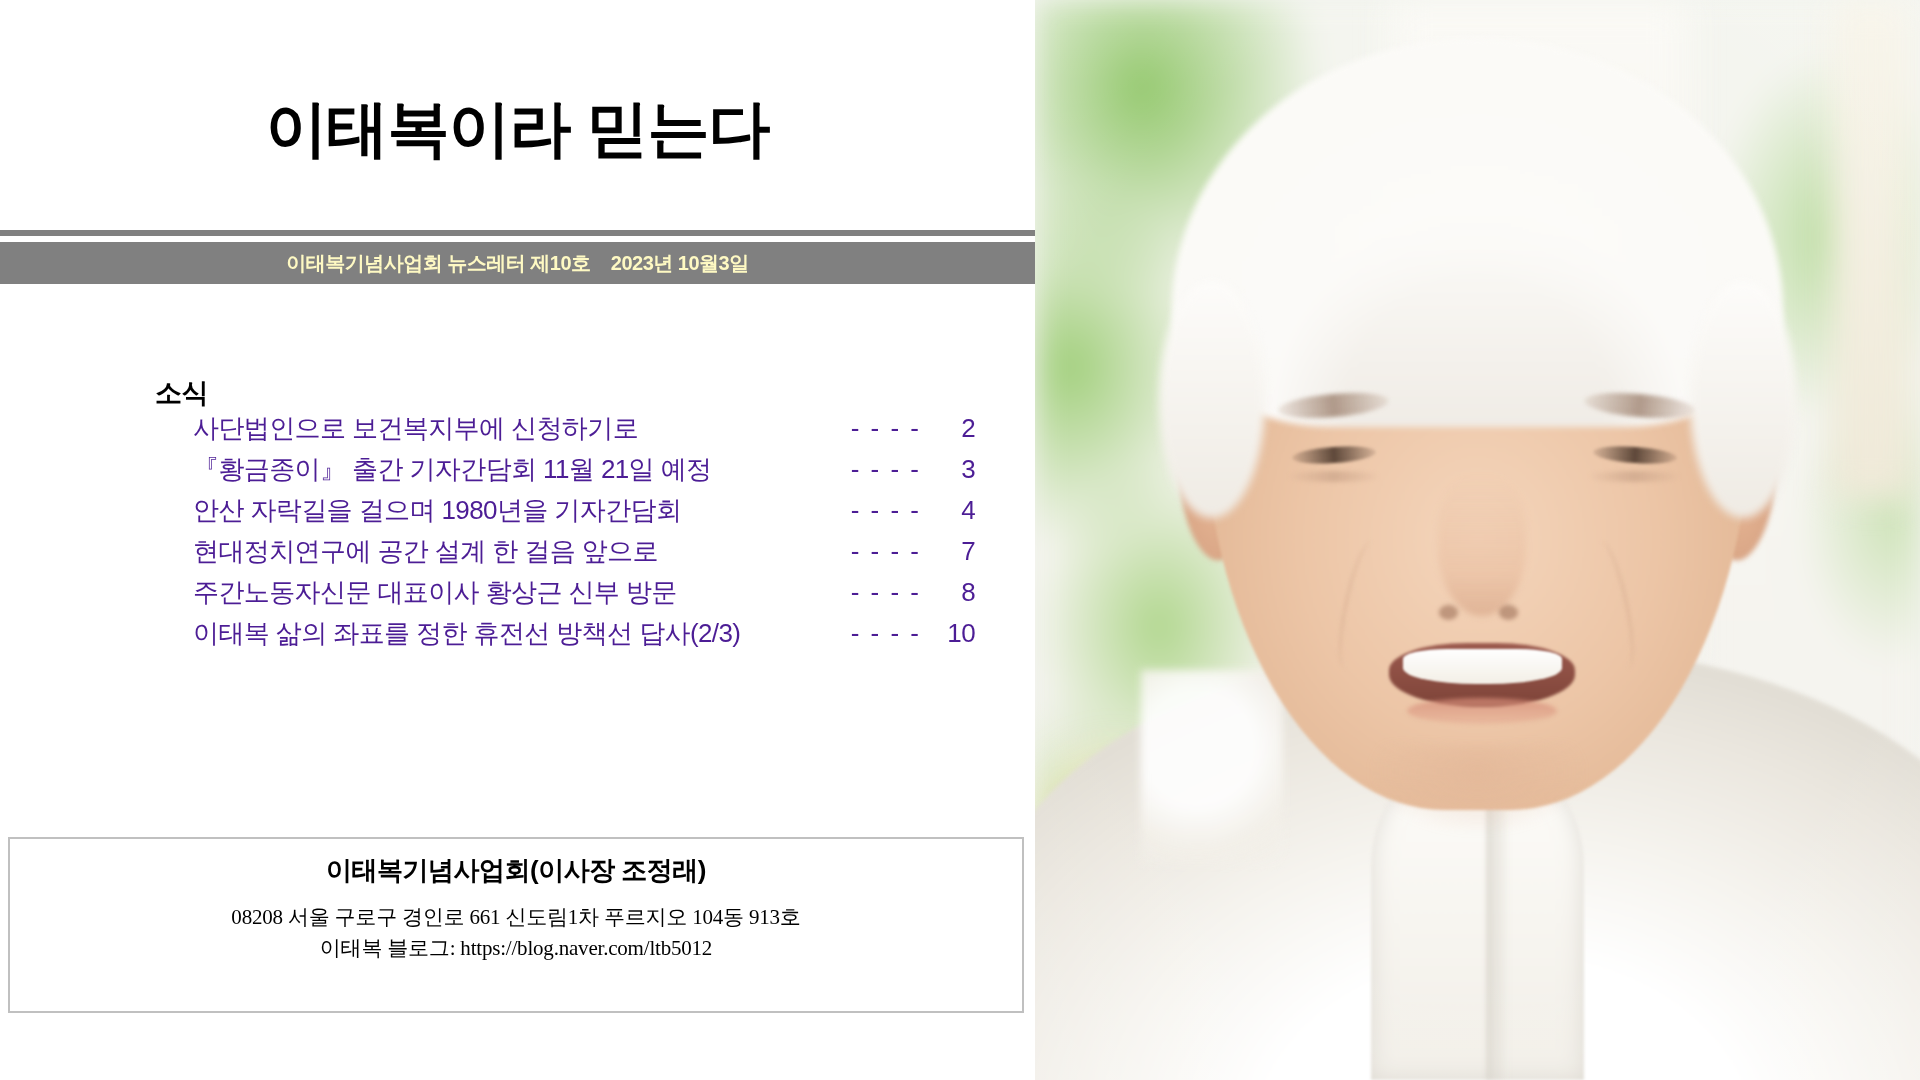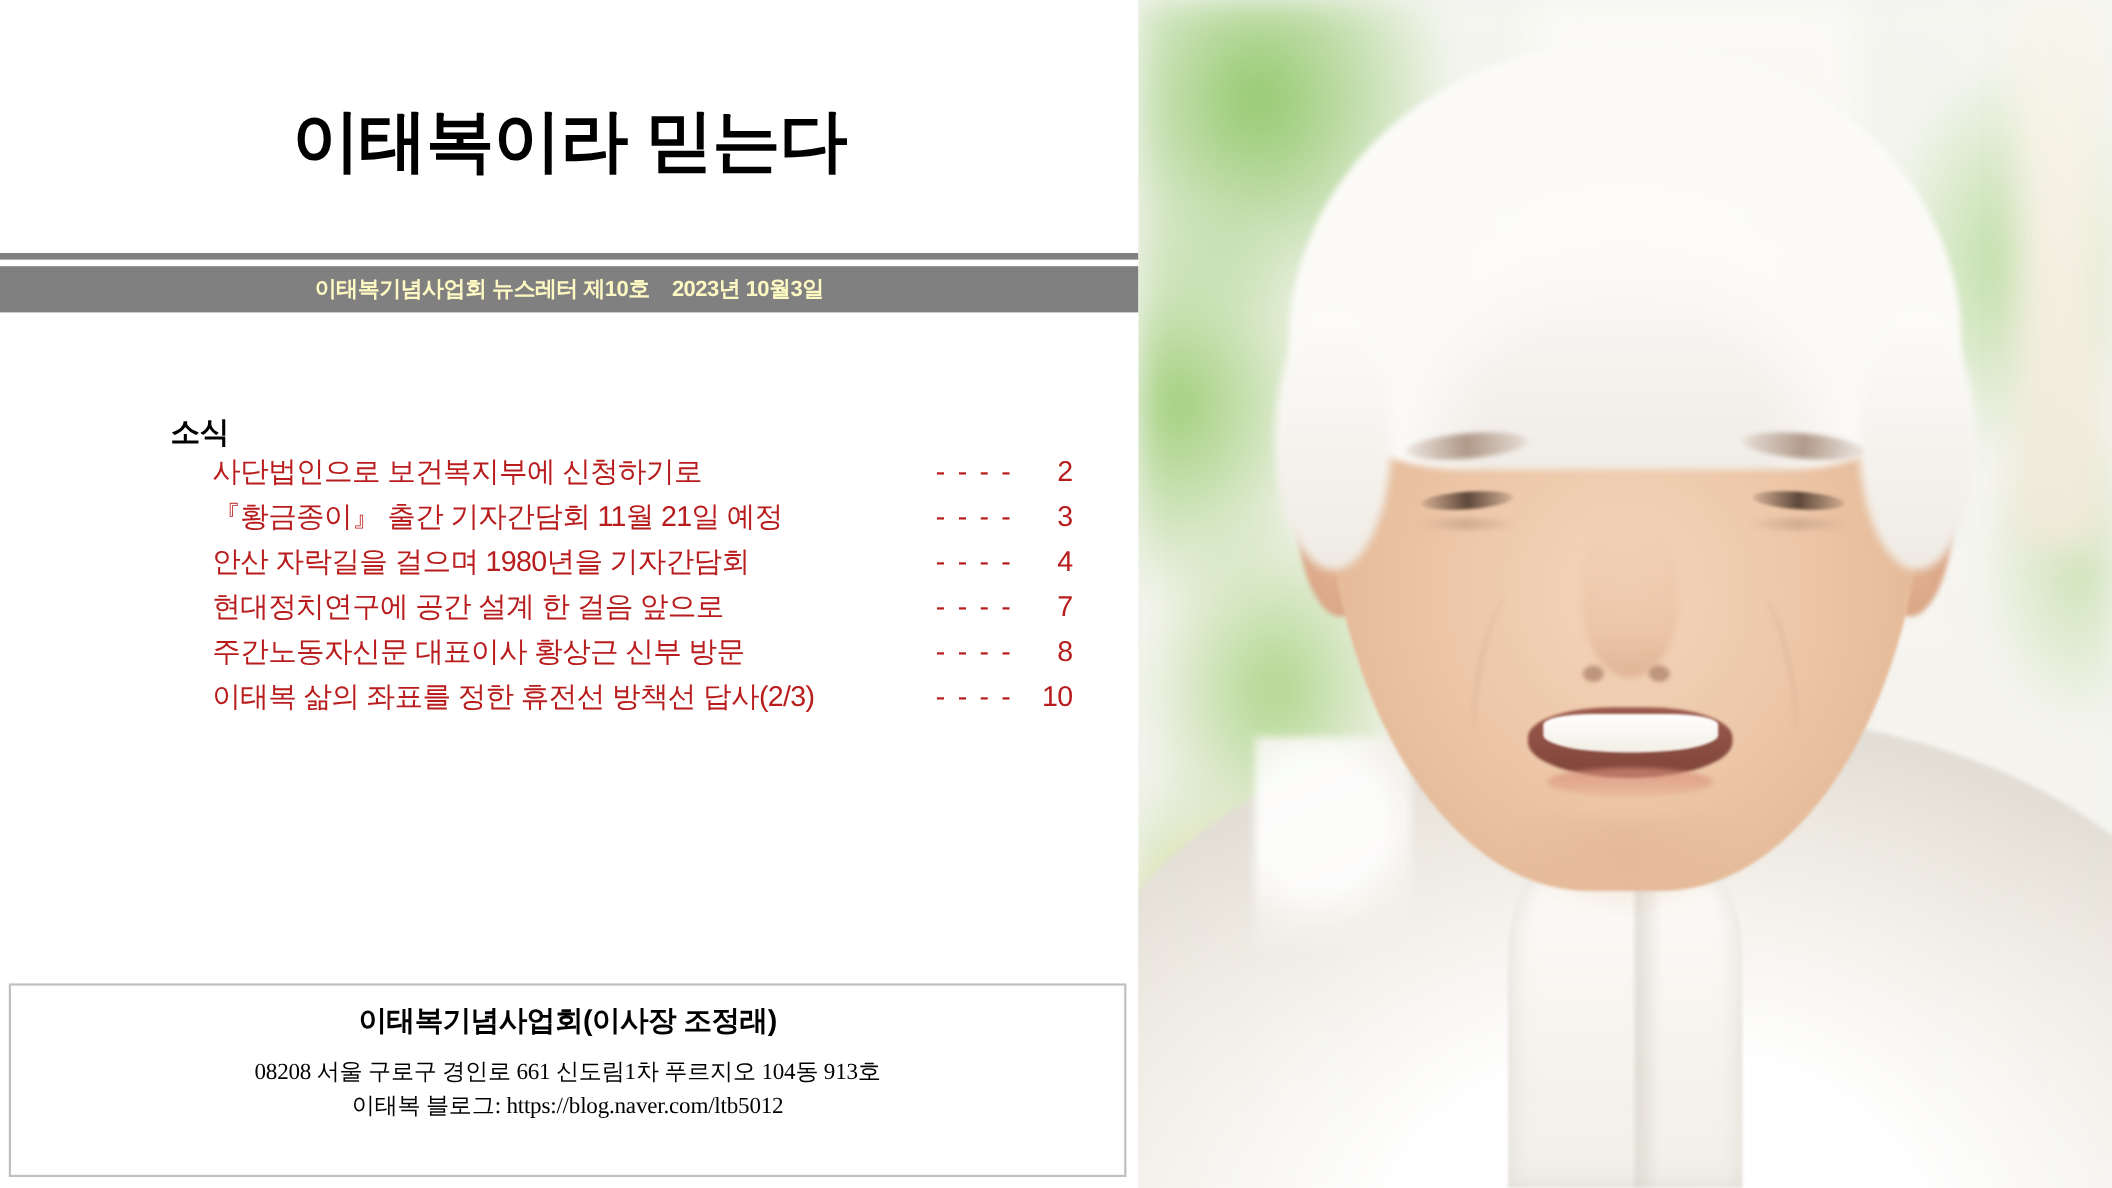--- a/index.html
+++ b/index.html
@@ -86,21 +86,21 @@
   }
 
   #toc-list { list-style: none; }
 
   .toc-row {
     display: flex;
     align-items: baseline;
     margin-left: 38px;
     height: 41px;
     font-size: 26px;
-    color: #b91c1c;
+    color: #4c1d95;
     letter-spacing: -0.6px;
     white-space: nowrap;
   }
   .toc-label { flex: 0 0 auto; }
   .toc-spacer { flex: 1 1 auto; }
   .toc-dots {
     flex: 0 0 auto;
     font-size: 26px;
     letter-spacing: 2px;
     white-space: pre;
@@ -109,21 +109,21 @@
   .toc-page {
     flex: 0 0 auto;
     width: 44px;
     text-align: right;
     font-size: 26px;
   }
 
   
   #footer-box {
     position: absolute;
-    left: 8px; top: 894px;
+    left: 8px; top: 837px;
     width: 1016px;
     height: 176px;
     border: 2px solid #c0c0c0;
     background: #ffffff;
     padding: 14px 16px 10px 16px;
   }
 
   #footer-org {
     text-align: center;
     font-size: 26px;

